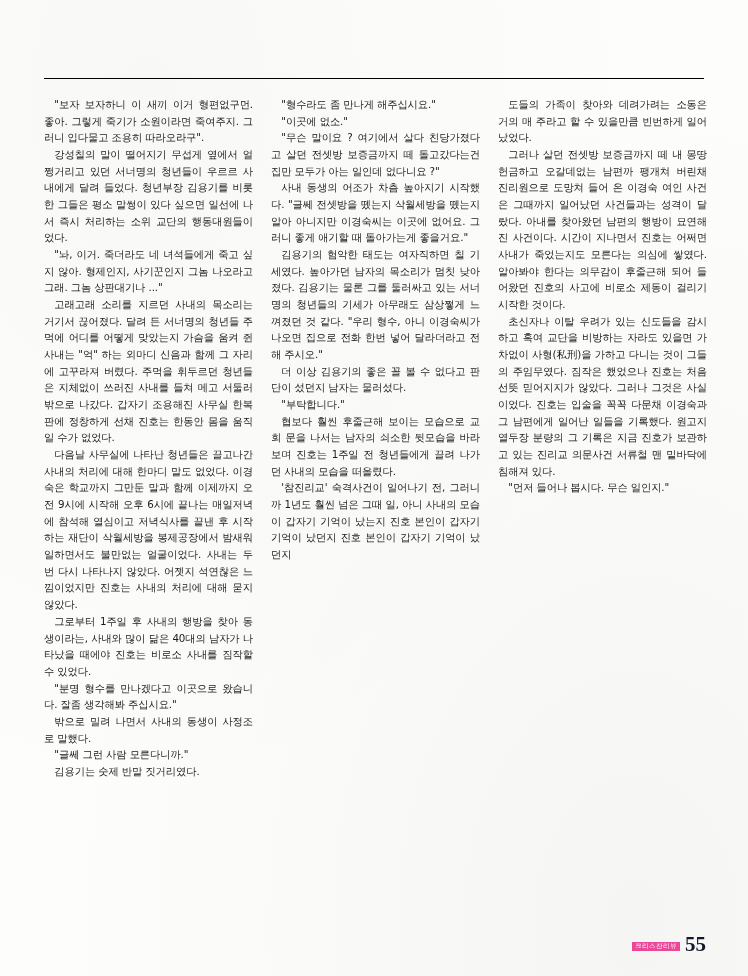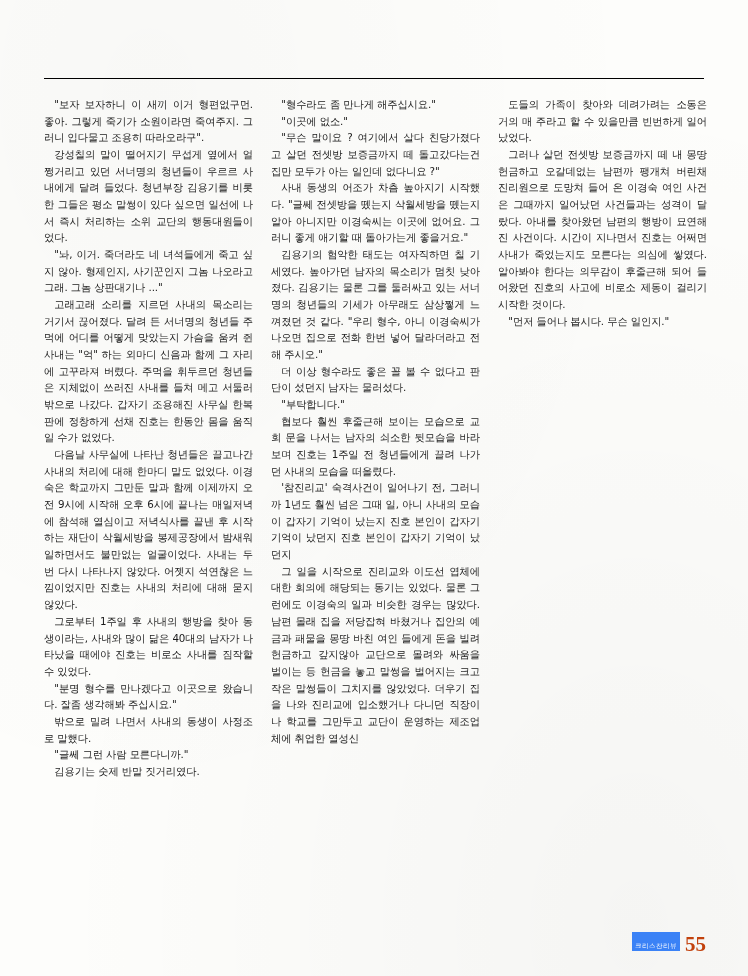--- a/index.html
+++ b/index.html
@@ -66,30 +66,30 @@
     bottom: 22px;
     right: 42px;
     display: flex;
     align-items: flex-end;
     gap: 5px;
   }
   .footer-label {
     font-size: 6.5px;
     letter-spacing: 0.5px;
     color: #111;
-    background: #3b82f6;
+    background: #ec4899;
     color: #fff;
-    padding: 11px 3px 1px 3px;
+    padding: 1px 3px 1px 3px;
     line-height: 1.1;
     margin-bottom: 3px;
   }
   .footer-page {
     font-size: 21px;
     font-weight: bold;
-    color: #c2410c;
+    color: #0f172a;
     line-height: 0.85;
     font-family: "Liberation Serif", serif;
   }
 </style>
 </head>
 <body>
 
 <div class="page">
   <div class="paper-tone"></div>
 
@@ -109,30 +109,30 @@
       <p>"글쎄 그런 사람 모른다니까."</p>
       <p>김용기는 숫제 반말 짓거리였다.</p>
     </div>
 
     <div class="col">
       <p>"형수라도 좀 만나게 해주십시요."</p>
       <p>"이곳에 없소."</p>
       <p>"무슨 말이요 ? 여기에서 살다 친당가졌다고 살던 전셋방 보증금까지 떼 돌고갔다는건 집만 모두가 아는 일인데 없다니요 ?"</p>
       <p>사내 동생의 어조가 차츰 높아지기 시작했다. "글쎄 전셋방을 뗐는지 삭월세방을 뗐는지 알아 아니지만 이경숙씨는 이곳에 없어요. 그러니 좋게 애기할 때 돌아가는게 좋을거요."</p>
       <p>김용기의 험악한 태도는 여자직하면 칠 기세였다. 높아가던 남자의 목소리가 멈칫 낮아졌다. 김용기는 물론 그를 둘러싸고 있는 서너명의 청년들의 기세가 아무래도 삼상쩧게 느껴졌던 것 같다. "우리 형수, 아니 이경숙씨가 나오면 집으로 전화 한번 넣어 달라더라고 전해 주시오."</p>
-      <p>더 이상 형수라도 좋은 꼴 볼 수 없다고 판단이 섰던지 남자는 물러섰다.</p>
+      <p>더 이상 김용기의 좋은 꼴 볼 수 없다고 판단이 섰던지 남자는 물러섰다.</p>
       <p>"부탁합니다."</p>
       <p>협보다 훨씬 후줄근해 보이는 모습으로 교회 문을 나서는 남자의 쇠소한 뒷모습을 바라보며 진호는 1주일 전 청년들에게 끌려 나가던 사내의 모습을 떠올렸다.</p>
       <p>'참진리교' 숙격사건이 일어나기 전, 그러니까 1년도 훨씬 넘은 그때 일, 아니 사내의 모습이 갑자기 기억이 났는지 진호 본인이 갑자기 기억이 났던지 진호 본인이 갑자기 기억이 났던지</p>
-      <p>그 일을 시작으로 진리교와 이도선 엽체에 대한 회의에 해당되는 동기는 있었다. 물론 그런에도 이경숙의 일과 비슷한 경우는 많았다. 남편 몰래 집을 저당잡혀 바쳤거나 집안의 예금과 패물을 몽땅 바친 여인 들에게 돈을 빌려 헌금하고 갚지않아 교단으로 몰려와 싸움을 벌이는 등 헌금을 놓고 말썽을 벌어지는 크고 작은 말썽들이 그치지를 않았었다. 더우기 집을 나와 진리교에 입소했거나 다니던 직장이나 학교를 그만두고 교단이 운영하는 제조업체에 취업한 열성신</p>
     </div>
 
     <div class="col">
       <p>도들의 가족이 찾아와 데려가려는 소동은 거의 매 주라고 할 수 있을만큼 빈번하게 일어났었다.</p>
       <p>그러나 살던 전셋방 보증금까지 떼 내 몽땅 헌금하고 오갈데없는 남편까 팽개쳐 버린채 진리원으로 도망쳐 들어 온 이경숙 여인 사건은 그때까지 일어났던 사건들과는 성격이 달랐다. 아내를 찾아왔던 남편의 행방이 묘연해진 사건이다. 시간이 지나면서 진호는 어쩌면 사내가 죽었는지도 모른다는 의심에 쌓였다. 알아봐야 한다는 의무감이 후줄근해 되어 들어왔던 진호의 사고에 비로소 제동이 걸리기 시작한 것이다.</p>
+      <p>초신자나 이탈 우려가 있는 신도들을 감시하고 혹여 교단을 비방하는 자라도 있을면 가차없이 사형(私刑)을 가하고 다니는 것이 그들의 주임무였다. 짐작은 했었으나 진호는 처음 선뜻 믿어지지가 않았다. 그러나 그것은 사실이었다. 진호는 입술을 꼭꼭 다문채 이경숙과 그 남편에게 일어난 일들을 기록했다. 원고지 열두장 분량의 그 기록은 지금 진호가 보관하고 있는 진리교 의문사건 서류철 맨 밑바닥에 침해져 있다.</p>
       <p>"먼저 들어나 봅시다. 무슨 일인지."</p>
     </div>
 
   </div>
 
   <div class="footer">
     <span class="footer-label">크리스찬리뷰</span>
     <span class="footer-page">55</span>
   </div>
 </div>

